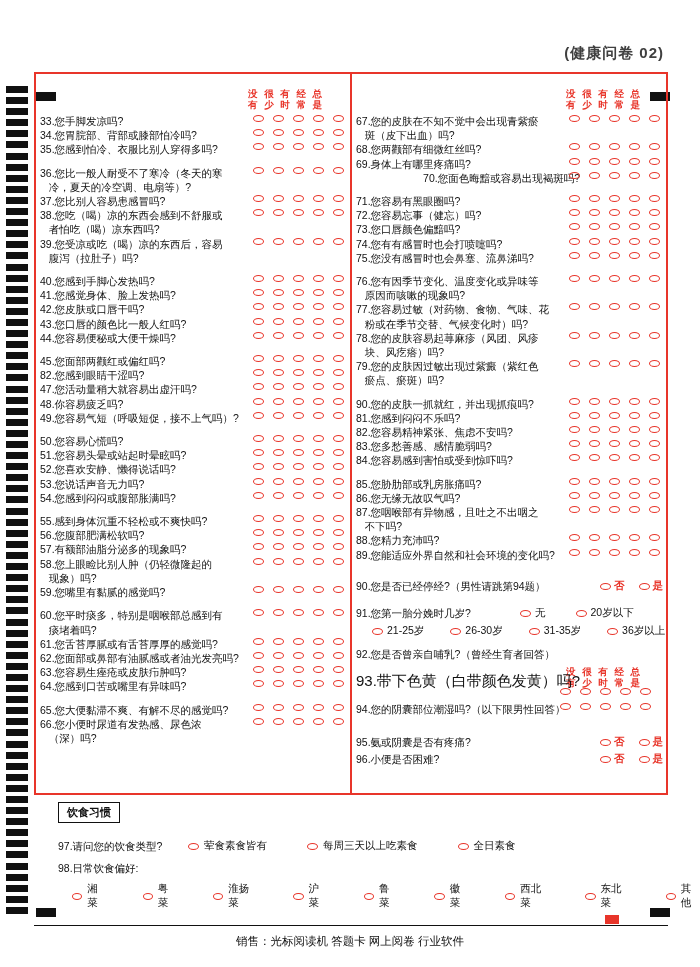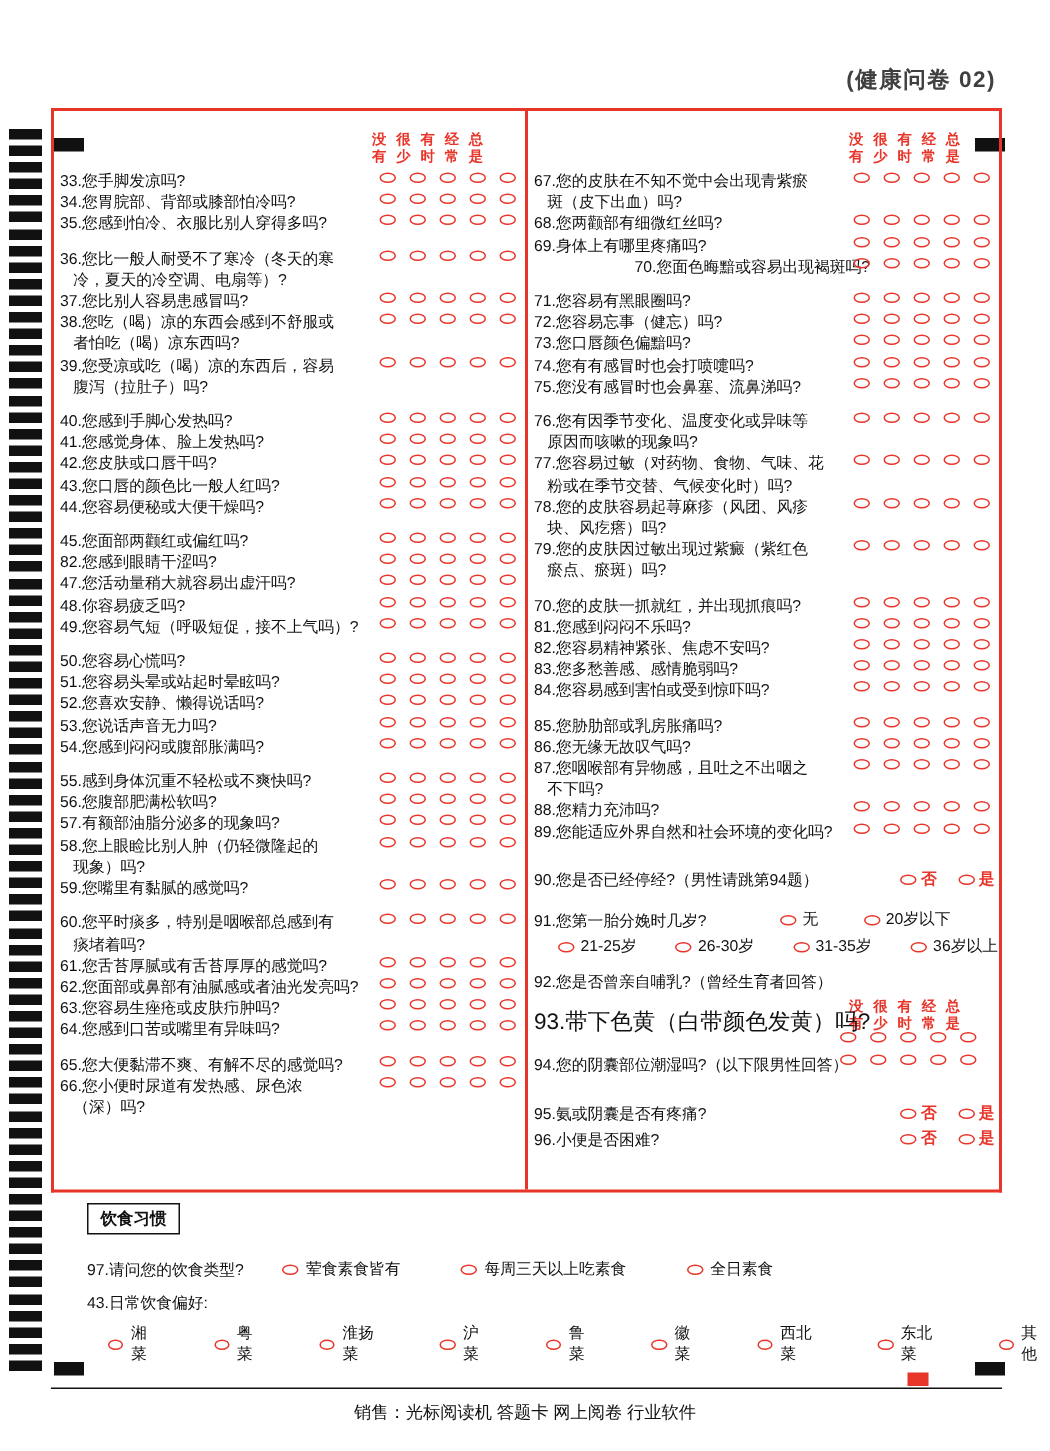--- a/index.html
+++ b/index.html
@@ -699,21 +699,21 @@
             <span class="bub"></span>
             <span class="bub"></span>
             <span class="bub"></span>
             <span class="bub"></span>
             <span class="bub"></span>
           </div>
         </div>
       </div>
       <div class="grp">
         <div class="q">
-          <span class="txt" style="white-space: pre;">70.您的皮肤一抓就红，并出现抓痕吗?</span>
+          <span class="txt" style="white-space: pre;">90.您的皮肤一抓就红，并出现抓痕吗?</span>
           <div class="bubbles">
             <span class="bub"></span>
             <span class="bub"></span>
             <span class="bub"></span>
             <span class="bub"></span>
             <span class="bub"></span>
           </div>
         </div>
         <div class="q">
           <span class="txt" style="white-space: pre;">81.您感到闷闷不乐吗?</span>
@@ -904,21 +904,21 @@
       <span class="opt" style="margin-right: 40px;">
         <span class="bub"></span>
         <span>每周三天以上吃素食</span>
       </span>
       <span class="opt" style="margin-right: 0px;">
         <span class="bub"></span>
         <span>全日素食</span>
       </span>
     </div>
 
-  <div class="b-q" style="left:58px; top:862px;">43.日常饮食偏好:</div>
+  <div class="b-q" style="left:58px; top:862px;">98.日常饮食偏好:</div>
   <div class="b-row" id="row98" style="left:72px; top:882px;">
       <span class="opt" style="margin-right: 36px;">
         <span class="bub"></span>
         <span>湘菜</span>
       </span>
       <span class="opt" style="margin-right: 36px;">
         <span class="bub"></span>
         <span>粤菜</span>
       </span>
       <span class="opt" style="margin-right: 36px; align-items: center;">

